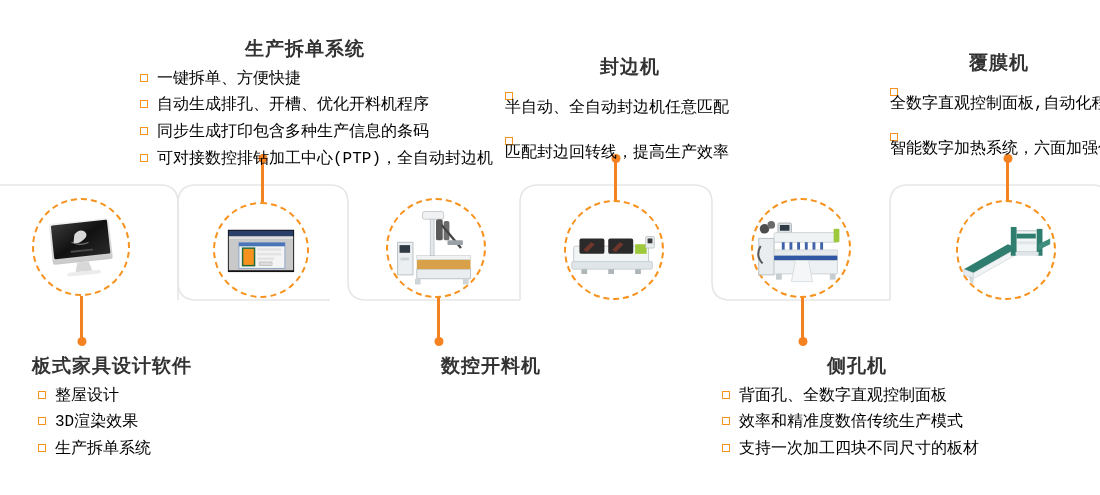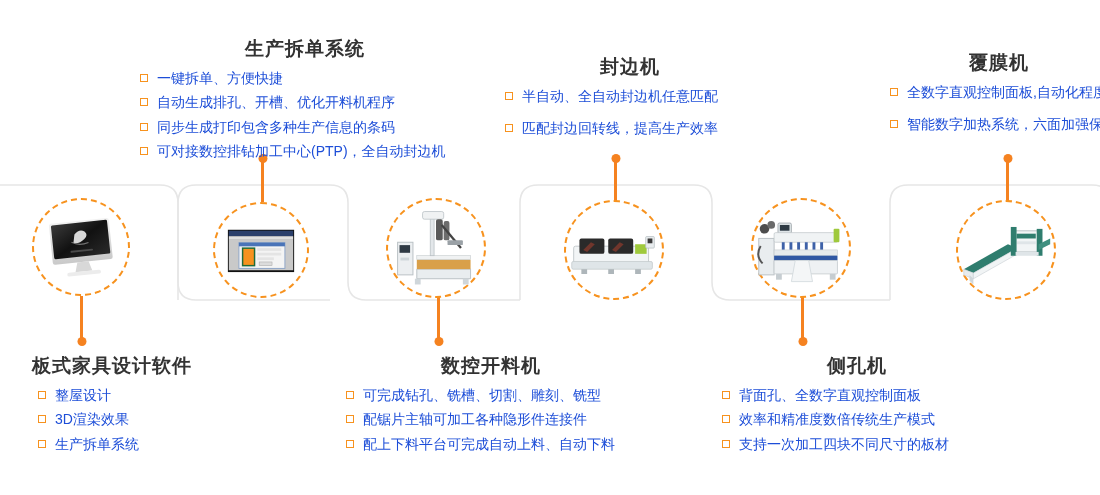--- a/index.html
+++ b/index.html
@@ -32,32 +32,32 @@
 
   
   .block{position:absolute;}
   .block .ttl{
     font-size:19px;font-weight:700;color:#333;letter-spacing:1px;
     text-align:center;line-height:1.2;margin:0 0 10px 0;white-space:nowrap;
   }
   .block.left-title .ttl{text-align:center;}
   .block ul{list-style:none;margin:0;padding:0;}
   .block li{
-    font-size:14px;color:#1d4ed8;line-height:1.1;
+    font-size:16px;color:#000000;line-height:1.1;
     margin-bottom:9px;white-space:nowrap;
-    display:flex;align-items:flex-start;
+    display:flex;align-items:flex-start;font-family:Liberation Mono, monospace;
   }
   .block li:last-child{margin-bottom:0;}
   .bx{
     flex:0 0 auto;
     display:inline-block;width:8px;height:8px;
     border:1px solid #f7921e;box-sizing:border-box;
     margin-right:9px;margin-top:3px;background:#fff;
   }
-  .block.sparse li{margin-bottom:17px;}
+  .block.sparse li{margin-bottom:17px;flex-direction:column;}
 </style>
 </head>
 <body>
 
 <div class="stage">
 
   <svg class="track" width="1100" height="495" viewBox="0 0 1100 495">
 
     <path d="M -10 185 L 160 185 Q 178 185 178 203 L 178 282 Q 178 300 196 300 L 330 300" fill="none" stroke="#e6e6e6" stroke-width="1.6"></path>
     <path d="M 178 185 L 330 185 Q 348 185 348 203 L 348 282 Q 348 300 366 300 L 368 300" fill="none" stroke="#e6e6e6" stroke-width="0"></path>
@@ -286,34 +286,20 @@
         </li>
       <li>
           <span class="bx"></span>
           <span>生产拆单系统</span>
         </li>
     </ul>
   </div>
 
   <div class="block" style="left:346px;top:355px;width:290px;">
     <div class="ttl">数控开料机</div>
-    <ul>
-      <li>
-          <span class="bx"></span>
-          <span>可完成钻孔、铣槽、切割、雕刻、铣型</span>
-        </li>
-      <li>
-          <span class="bx"></span>
-          <span>配锯片主轴可加工各种隐形件连接件</span>
-        </li>
-      <li>
-          <span class="bx"></span>
-          <span>配上下料平台可完成自动上料、自动下料</span>
-        </li>
-    </ul>
   </div>
 
   <div class="block" style="left:722px;top:355px;width:270px;">
     <div class="ttl">侧孔机</div>
     <ul>
       <li>
           <span class="bx"></span>
           <span>背面孔、全数字直观控制面板</span>
         </li>
       <li>

